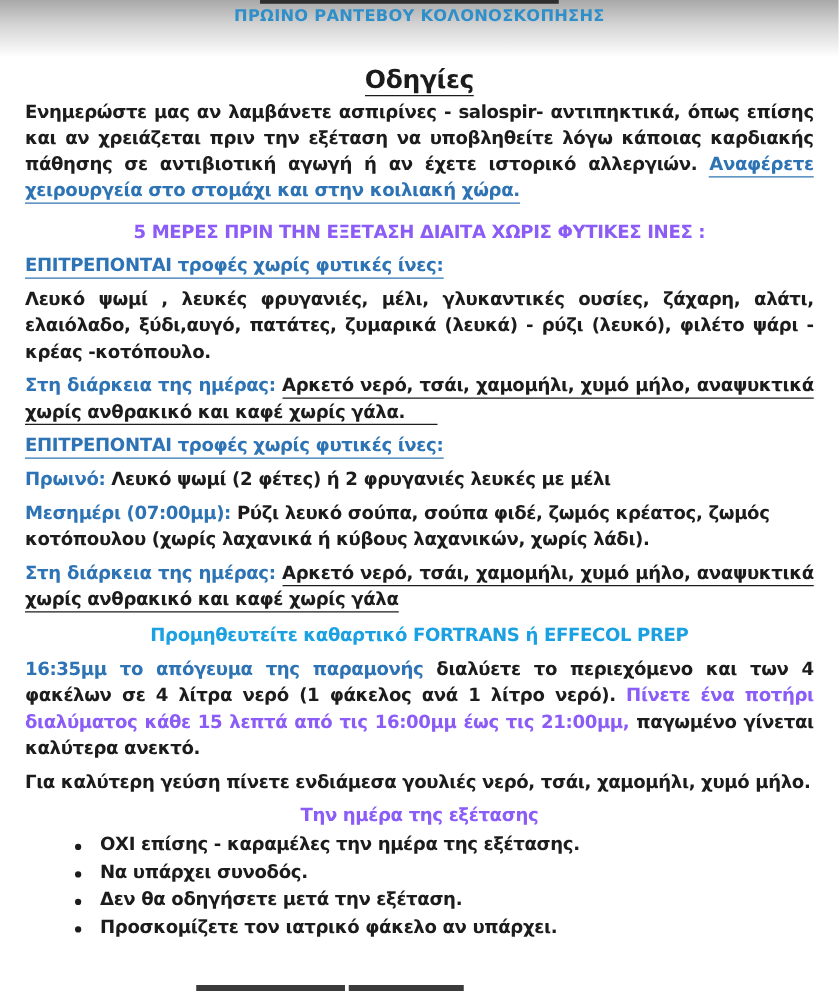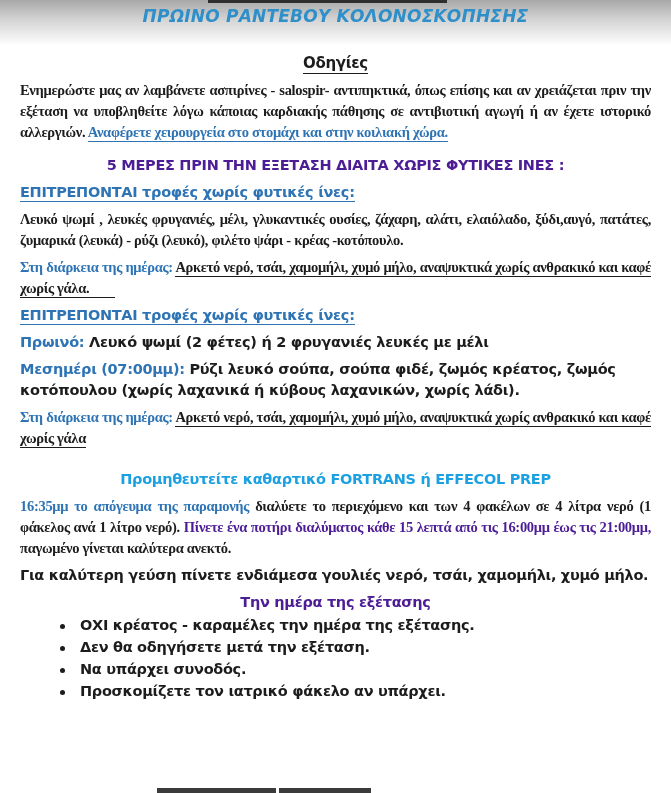--- a/index.html
+++ b/index.html
@@ -19,38 +19,37 @@
     background: #2e2e2e; z-index: 2;
   }
   .header {
     height: 46px;
     background: linear-gradient(180deg, #a8a8a8 0%, #d6d6d6 45%, #ffffff 100%);
     text-align: center;
   }
   .page-title {
     padding-top: 6px;
     color: #2f8fc9;
-    font-size: 17px;
+    font-size: 13px;
     letter-spacing: 0.2px;
-    font-style: italic;
   }
   .content { padding: 0 20px; line-height: 21px; }
   .center { text-align: center; }
-  .just { text-align: justify; font-family: Liberation Serif, serif; }
+  .just { text-align: justify; }
   .steel { color: #2e74b5; }
   .cyan { color: #1ba1e2; }
-  .red { color: #4c1d95; }
+  .red { color: #8b5cf6; }
   .black { color: #1c1c1c; }
   .u { border-bottom: 1.6px solid currentColor; padding-bottom: 0.5px; }
   .u-ext { padding-right: 26px; }
   .mt6 { margin-top: 6px; }
-  .mt8 { margin-top: 20px; }
+  .mt8 { margin-top: 8px; }
   .mt12 { margin-top: 12px; }
   h2, h3 { font-size: inherit; font-weight: 700; }
-  .odigies { margin-top: 7px; font-size: 15px; }
+  .odigies { margin-top: 7px; font-size: 20px; }
   ul.bullets { list-style: none; margin-top: 2px; padding-left: 38px; }
   ul.bullets li { position: relative; padding-left: 22px; margin-top: 1px; }
   ul.bullets li::before {
     content: ""; position: absolute; left: 2px; top: 8.5px;
     width: 5px; height: 5px; border-radius: 50%; background: #1c1c1c;
   }
   .bottom-bars {
     position: absolute; bottom: 0; left: 157px; height: 5px;
     display: flex; gap: 3px; z-index: 2;
   }
@@ -95,23 +94,23 @@
     <h3 class="cyan center mt8">Προμηθευτείτε καθαρτικό FORTRANS ή EFFECOL PREP</h3>
 
 
     <p class="just mt6"><span class="steel">16:35μμ το απόγευμα της παραμονής</span> <span class="black">διαλύετε το περιεχόμενο και των 4 φακέλων σε 4  λίτρα  νερό (1 φάκελος ανά 1 λίτρο νερό).</span> <span class="red">Πίνετε ένα  ποτήρι διαλύματος  κάθε 15 λεπτά από τις 16:00μμ έως τις 21:00μμ,</span> <span class="black">παγωμένο γίνεται καλύτερα ανεκτό.</span></p>
 
     <p class="black mt6">Για καλύτερη γεύση πίνετε ενδιάμεσα γουλιές νερό, τσάι, χαμομήλι, χυμό μήλο.</p>
 
     <h3 class="red center mt6">Την ημέρα της εξέτασης</h3>
 
     <ul class="bullets">
-      <li>ΟΧΙ κρέατος - καραμέλες την ημέρα της εξέτασης.</li>
+      <li>ΟΧΙ επίσης - καραμέλες την ημέρα της εξέτασης.</li>
+      <li>Να υπάρχει συνοδός.</li>
       <li>Δεν θα οδηγήσετε μετά την εξέταση.</li>
-      <li>Να υπάρχει συνοδός.</li>
       <li>Προσκομίζετε τον ιατρικό φάκελο αν υπάρχει.</li>
     </ul>
 
   </main>
 
   <div class="bottom-bars">
     <div class="seg seg1"></div>
     <div class="seg seg2"></div>
   </div>
 

